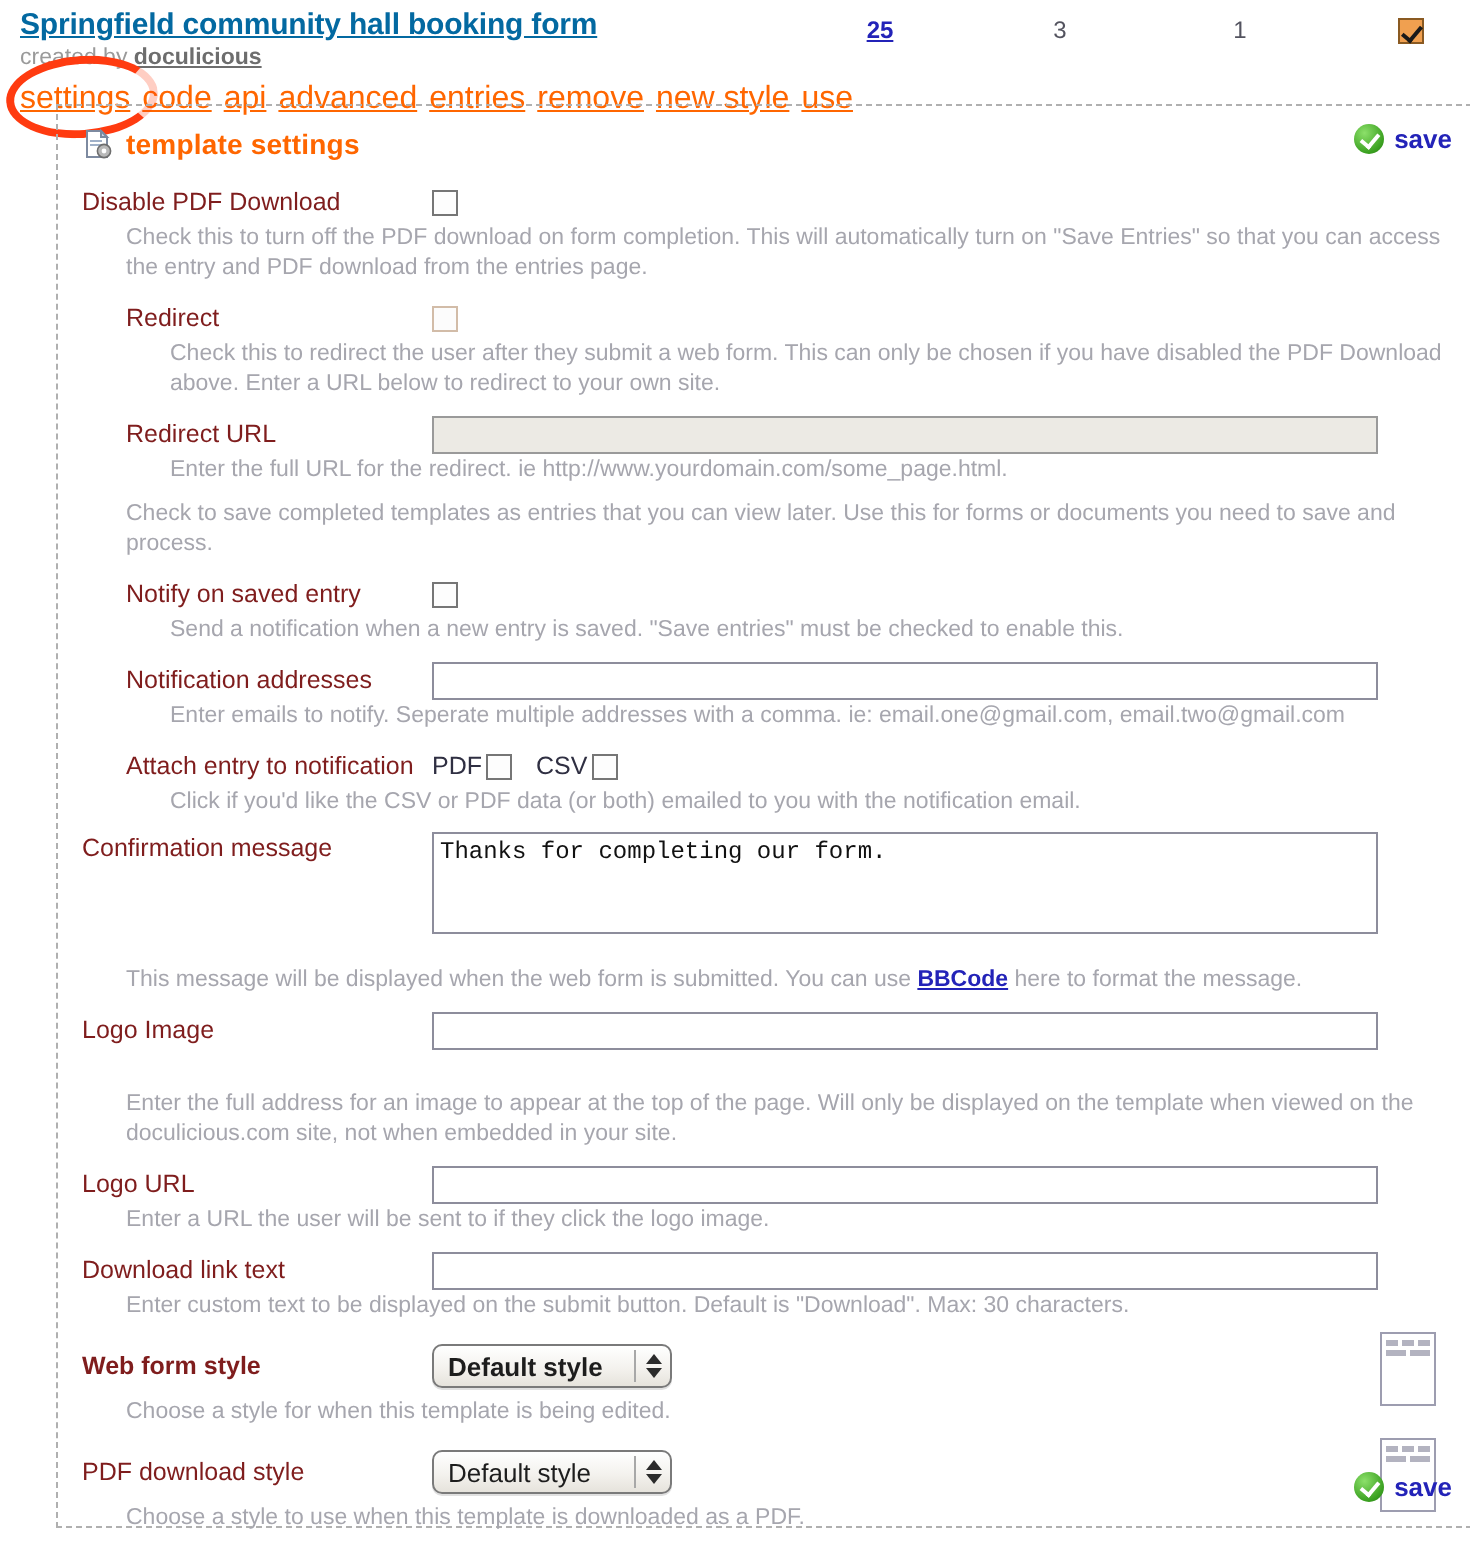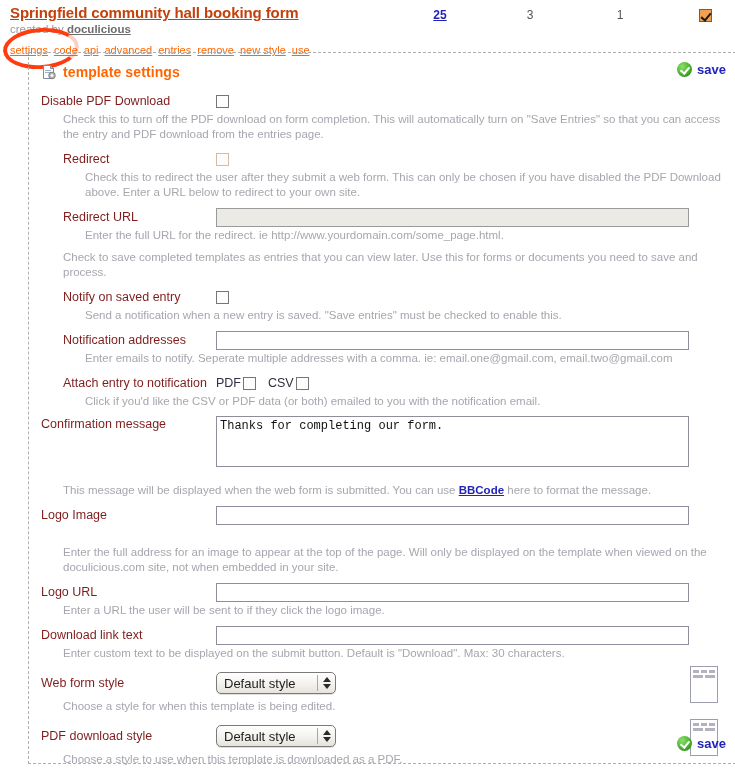--- a/index.html
+++ b/index.html
@@ -20,21 +20,21 @@
   
   .page-head {
     position: relative;
     padding: 4px 0 0 10px;
     height: 52px;
     box-sizing: border-box;
   }
   .tpl-title {
     font-size: 15px;
     font-weight: bold;
-    color: #c2410c;
+    color: #0369a1;
     text-decoration: underline;
     letter-spacing: -0.1px;
     display: inline-block;
     line-height: 17px;
     cursor: pointer;
   }
   .created-line {
     font-size: 11.5px;
     color: #9a9a9a;
     line-height: 14px;
@@ -47,21 +47,21 @@
     cursor: pointer;
   }
   .nav-links {
     margin-top: 7px;
     line-height: 14px;
     white-space: nowrap;
   }
   .nav-links a {
     color: #ff6600;
     text-decoration: underline;
-    font-size: 11px;
+    font-size: 16px;
     margin-right: 6px;
     cursor: pointer;
   }
 
   .head-stats {
     position: absolute;
     top: 8px;
     right: 8px;
     display: flex;
     align-items: center;
@@ -455,21 +455,21 @@
     <input class="txt" type="text" value="" style="">
   </div>
   <div class="help">Enter a URL the user will be sent to if they click the logo image.</div>
 
   <div class="row">
     <span class="lbl lbl-w">Download link text</span>
     <input class="txt" type="text" value="" style="">
   </div>
   <div class="help">Enter custom text to be displayed on the submit button. Default is "Download". Max: 30 characters.</div>
 
-  <div class="row" style="position:relative;height:30px;">
+  <div class="row" style="position:relative;height:30px;font-weight:bold;">
     <span class="lbl lbl-w">Web form style</span>
     <span class="sel">
       <span class="val">Default style</span>
       <span class="divider"></span>
       <span class="arrows">
           <i class="up"></i>
           <i class="dn"></i>
         </span>
     </span>
     <span class="thumb" style="top:-2px;">

